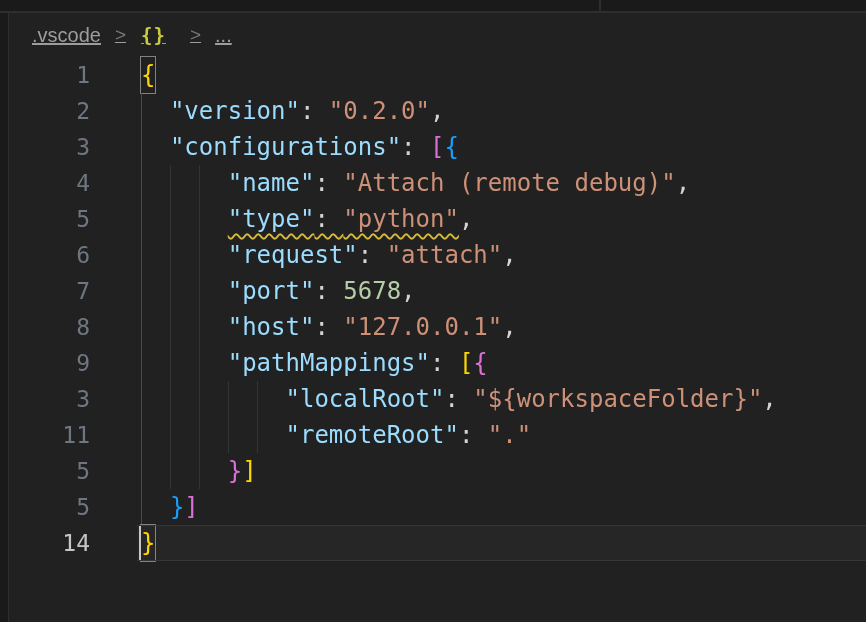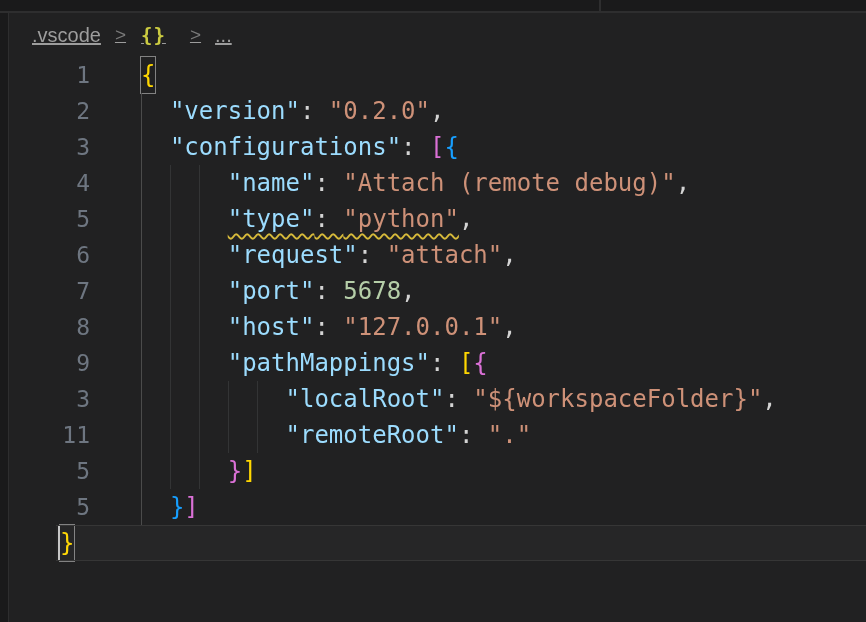--- a/index.html
+++ b/index.html
@@ -141,16 +141,17 @@
       </div>
       <div class="line">
         <div class="gutter">5</div>
         <div class="lc-wrap"><span class="guide g0" style="left: 0px;"></span><span class="guide" style="left: 28.9px;"></span><span class="guide" style="left: 57.8px;"></span>      <span class="tok" style="color: rgb(218, 112, 214);">}</span><span class="tok" style="color: rgb(255, 215, 0);">]</span></div>
       </div>
       <div class="line">
         <div class="gutter">5</div>
         <div class="lc-wrap"><span class="guide g0" style="left: 0px;"></span>  <span class="tok" style="color: rgb(23, 159, 255);">}</span><span class="tok" style="color: rgb(218, 112, 214);">]</span></div>
       </div>
       <div class="line active">
+        <div class="gutter">14</div>
         <div class="lc-wrap"><span class="cursor"></span><span class="tok box" style="color: rgb(255, 215, 0);">}</span></div>
       </div>
     </div>
 </div>
 
 </body></html>

